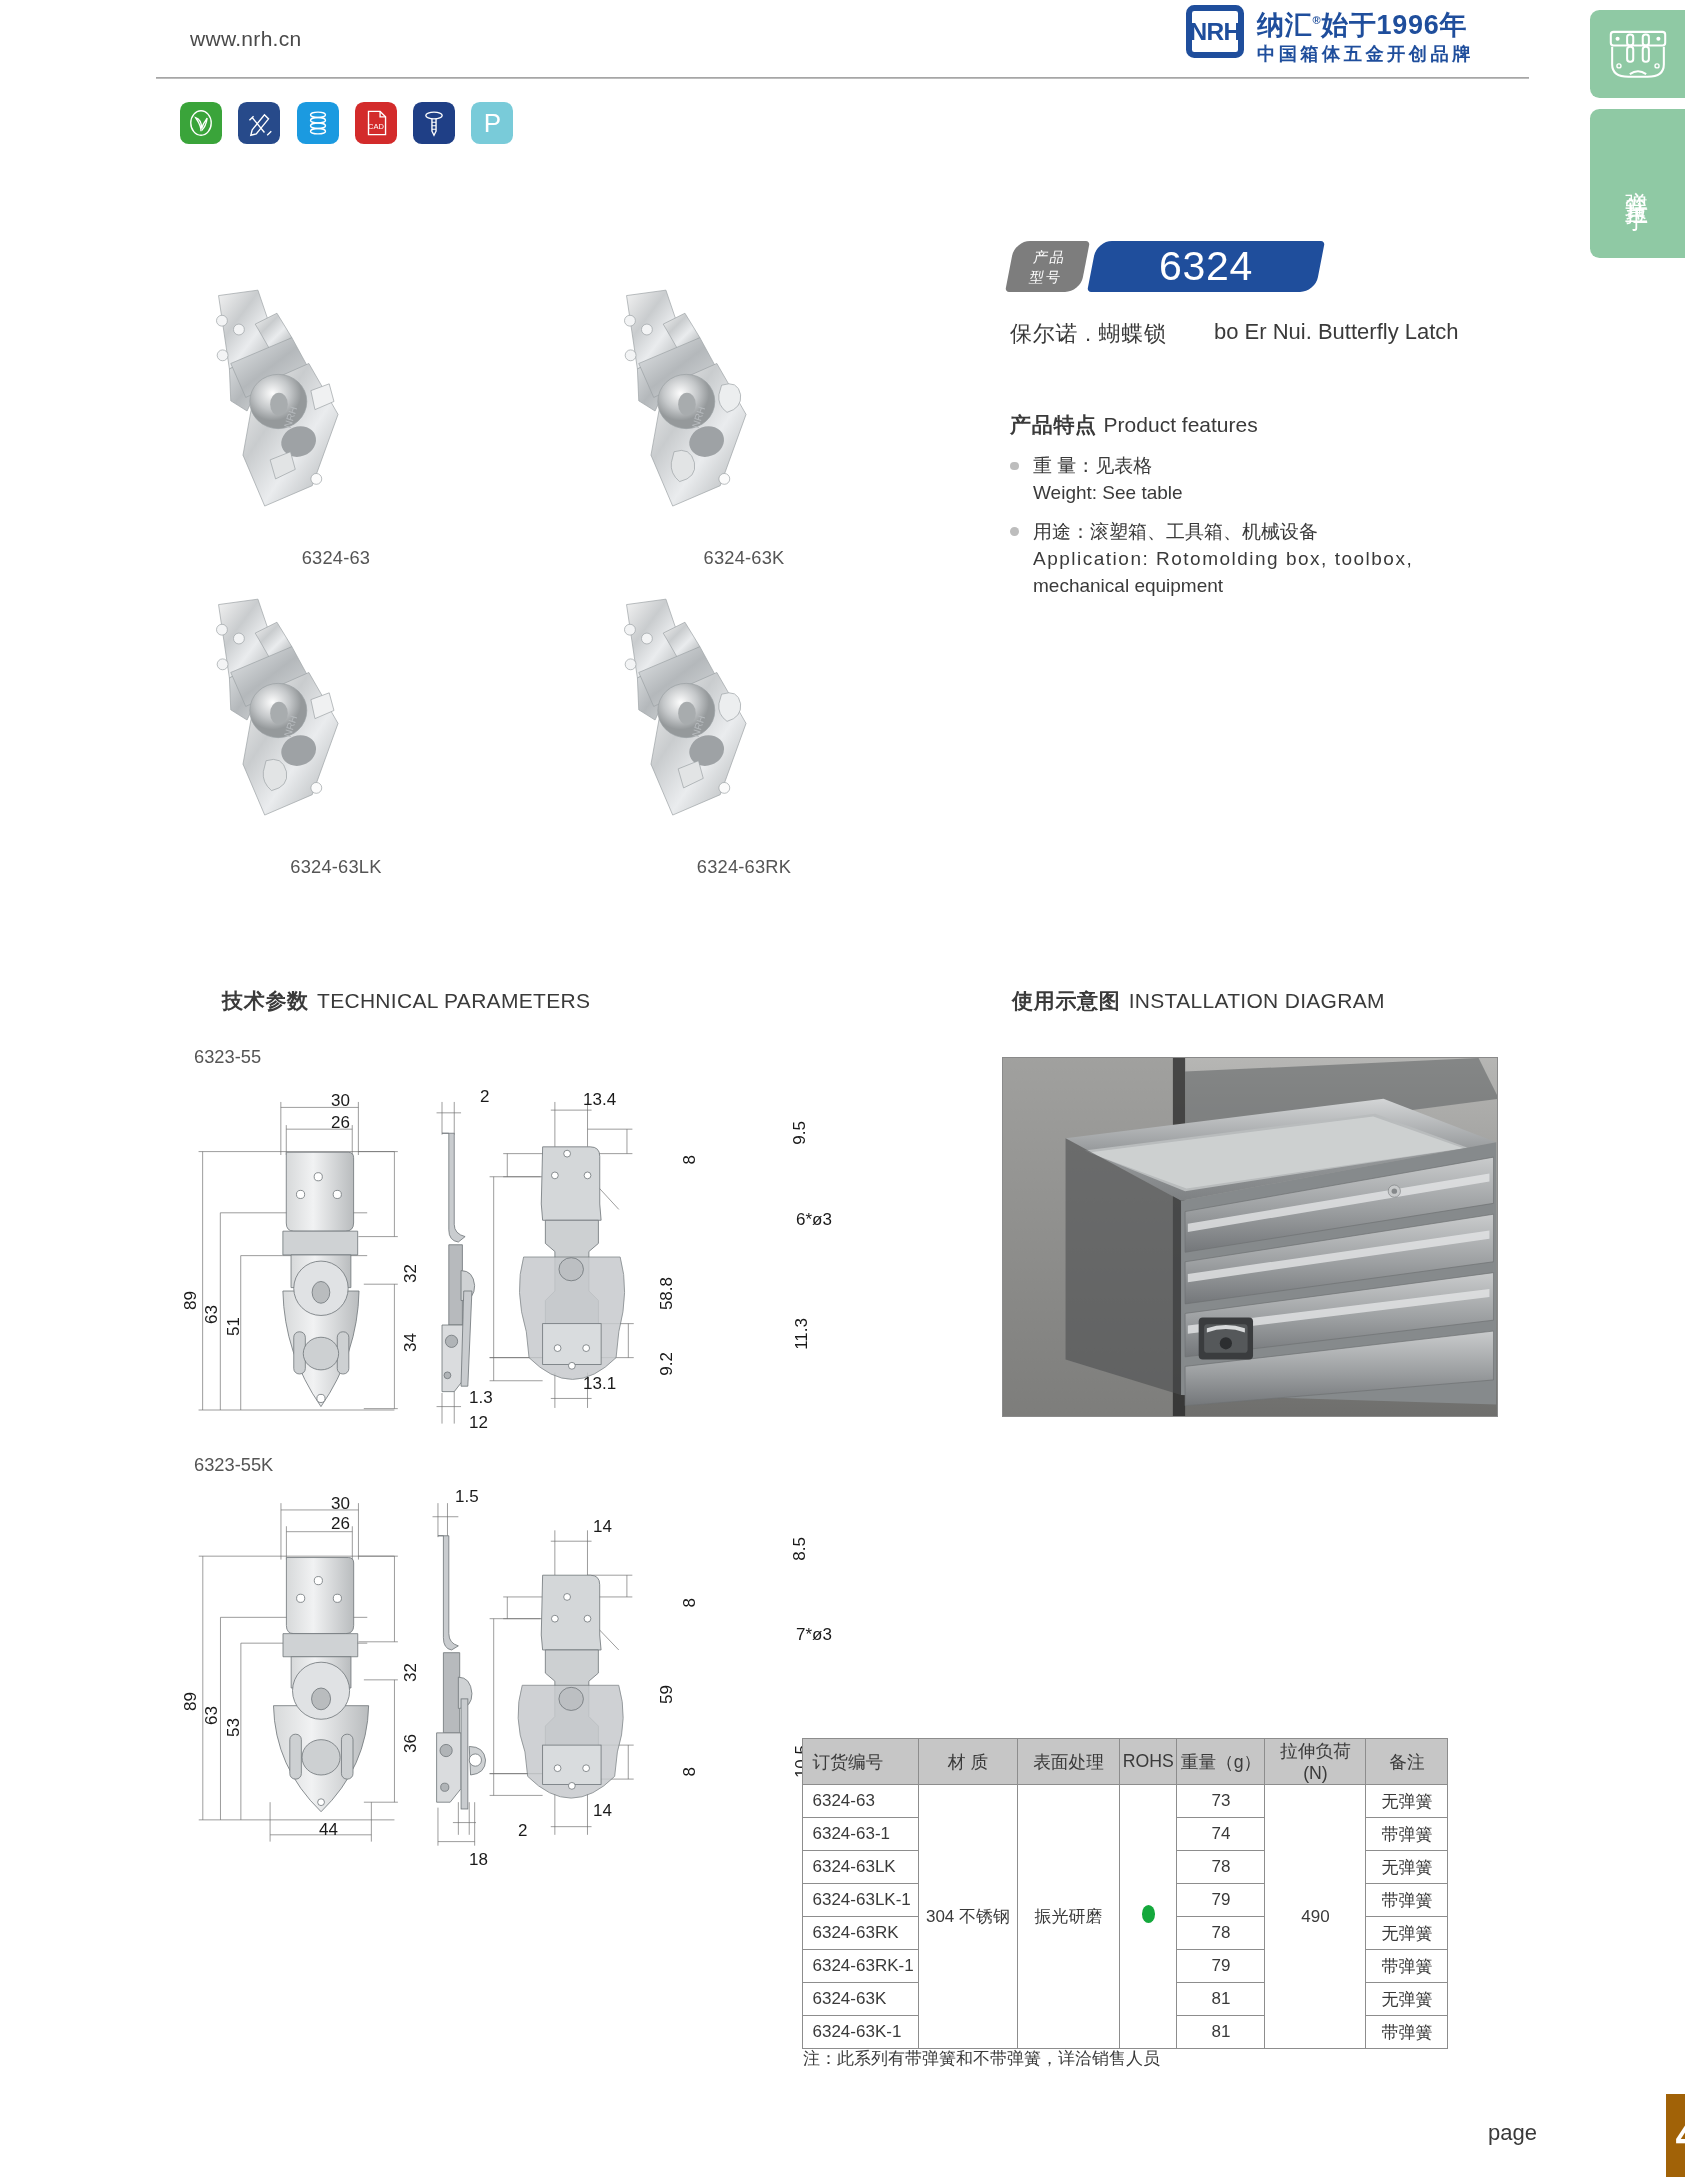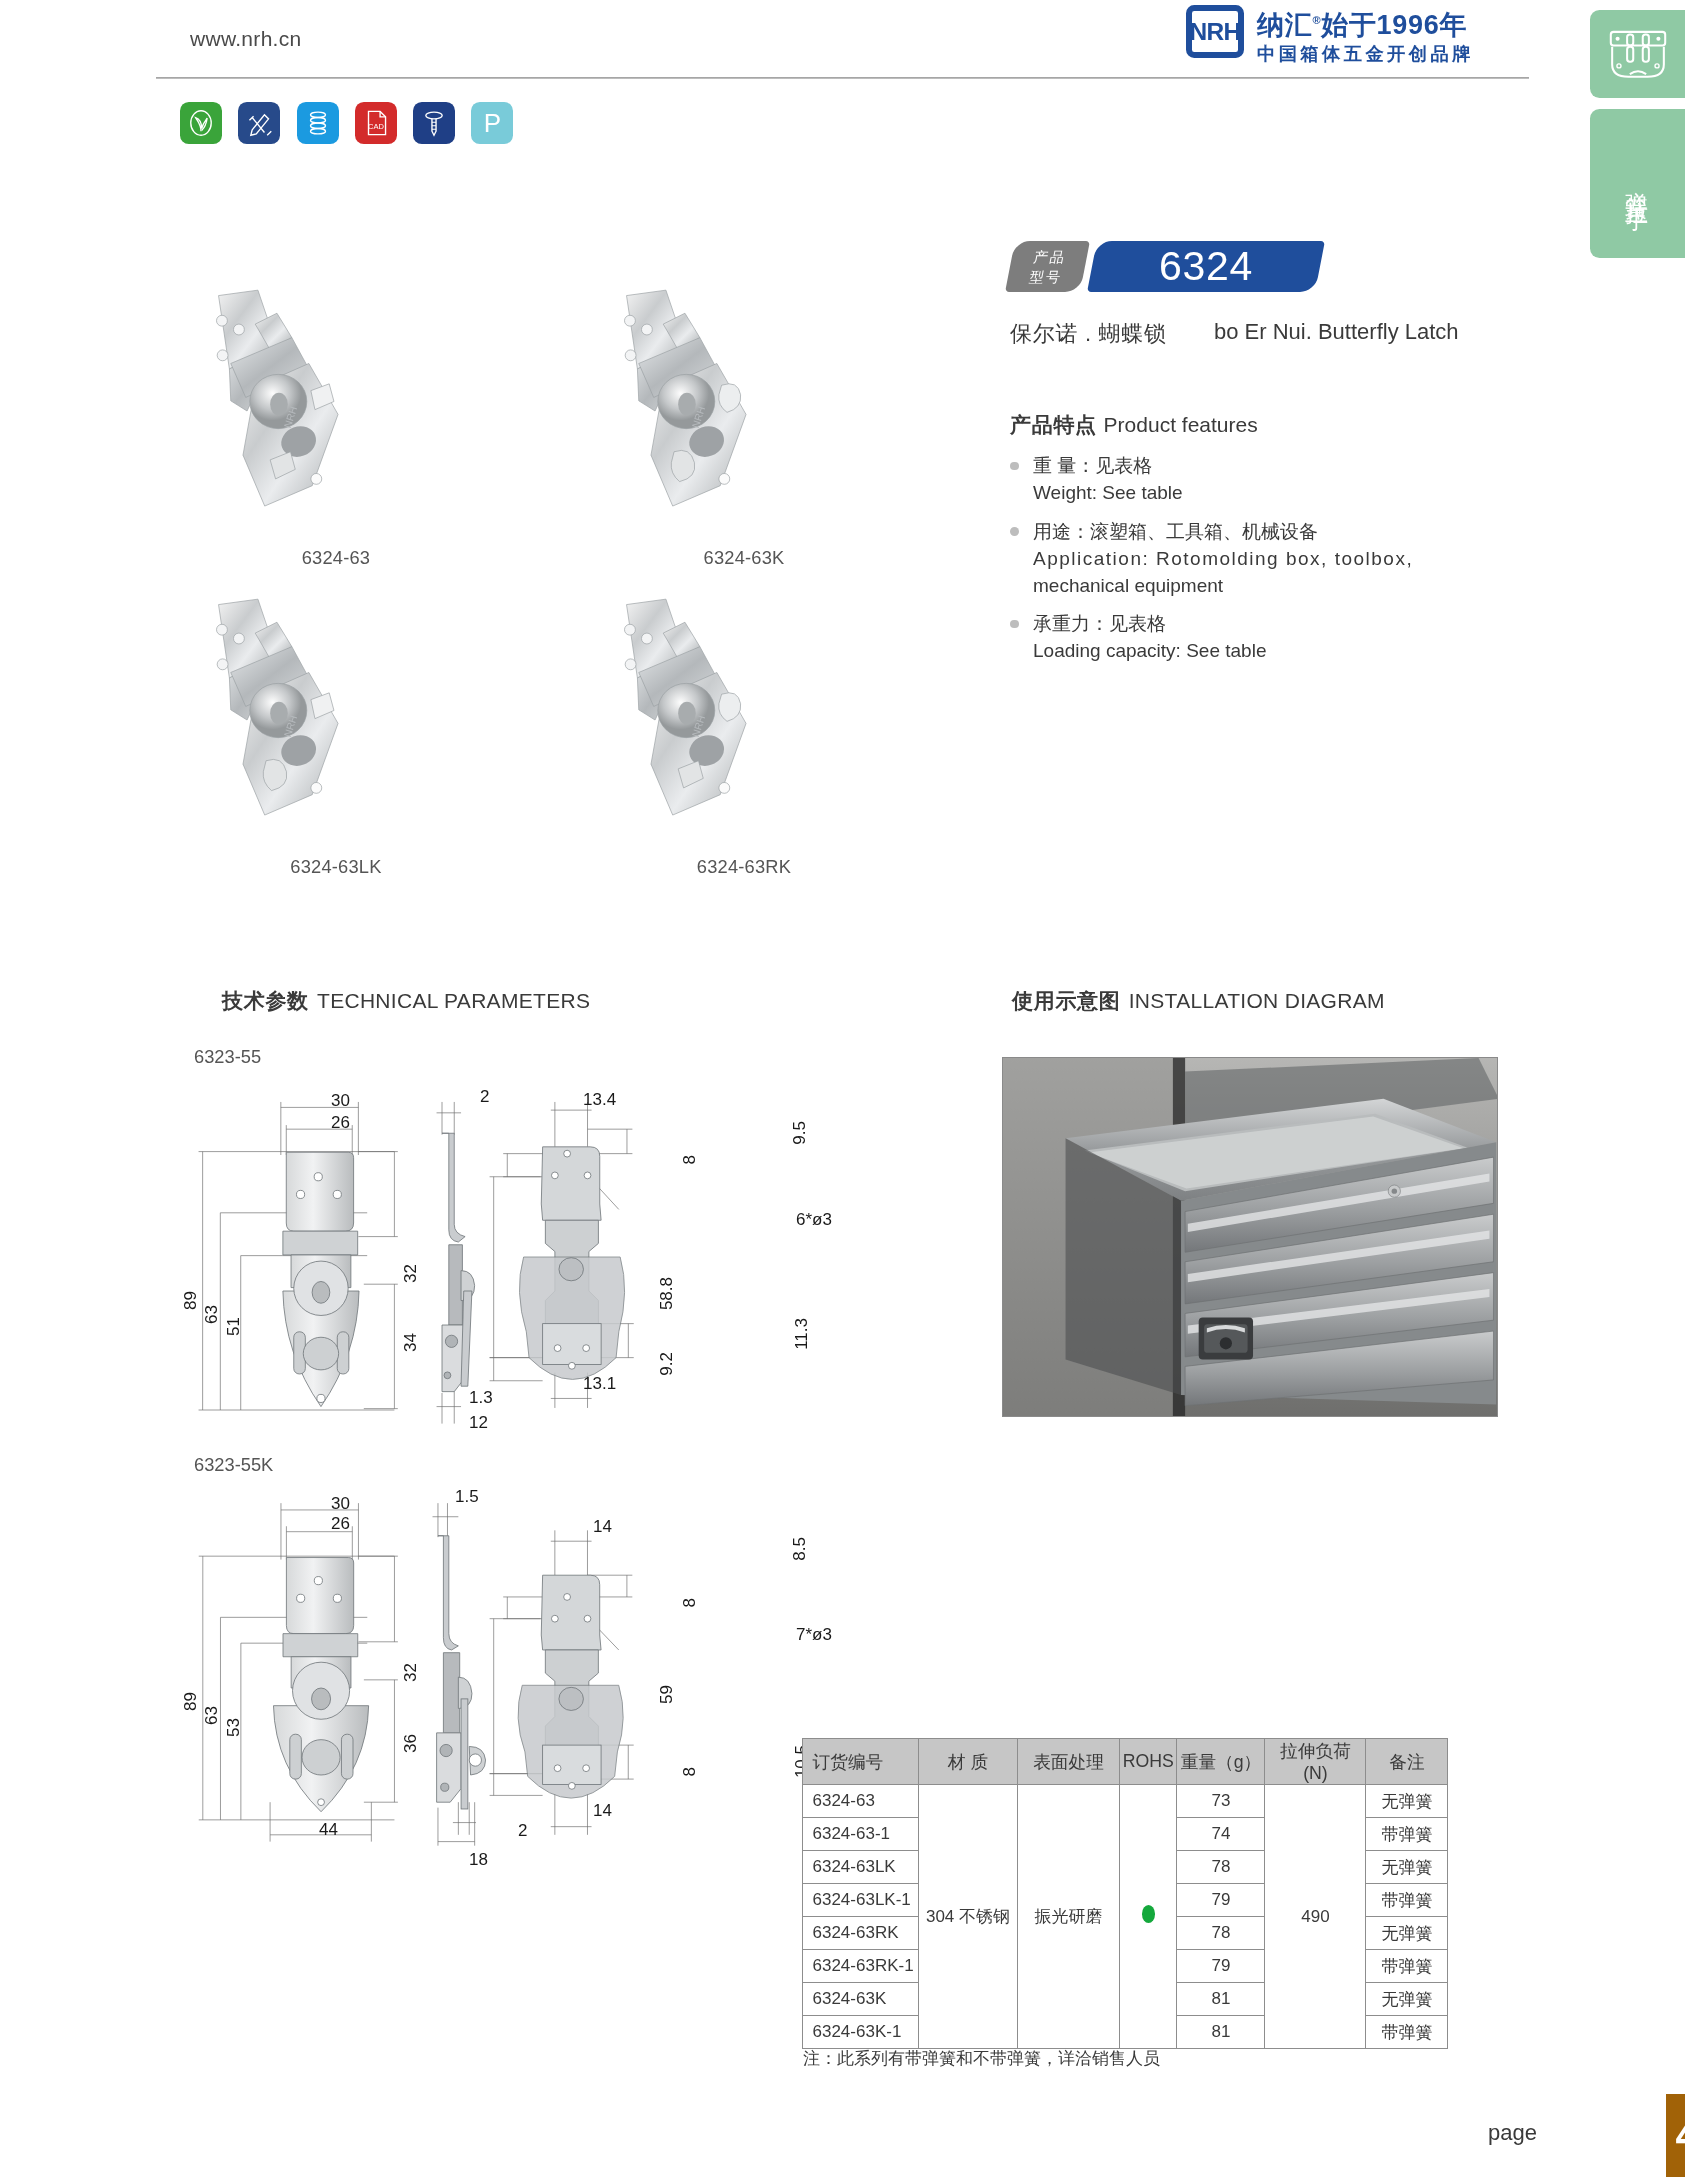--- a/index.html
+++ b/index.html
@@ -370,25 +370,20 @@
     <span class="dot"></span>
     <div class="cn">重  量：见表格</div>
     <div class="en"> Weight: See table</div>
   </div>
   <div class="feat">
     <span class="dot"></span>
     <div class="cn">用途：滚塑箱、工具箱、机械设备</div>
     <div class="en wide">Application: Rotomolding box, toolbox,</div>
     <div class="en">mechanical equipment</div>
   </div>
-  <div class="feat">
-    <span class="dot"></span>
-    <div class="cn">承重力：见表格</div>
-    <div class="en">Loading capacity: See table</div>
-  </div>
 </div>
 
 <div class="sect-title" style="left:185px; top:987px;margin-left:37px;">
   <b>技术参数</b><i>TECHNICAL PARAMETERS</i>
 </div>
 <div class="draw-label" style="left:194px; top:1046px;">6323-55</div>
 
 <svg style="position:absolute; left:170px; top:1087px;" width="680" height="340" viewBox="0 0 1000 500">
   <defs>
     <linearGradient id="pg" x1="0" y1="0" x2="1" y2="0">

